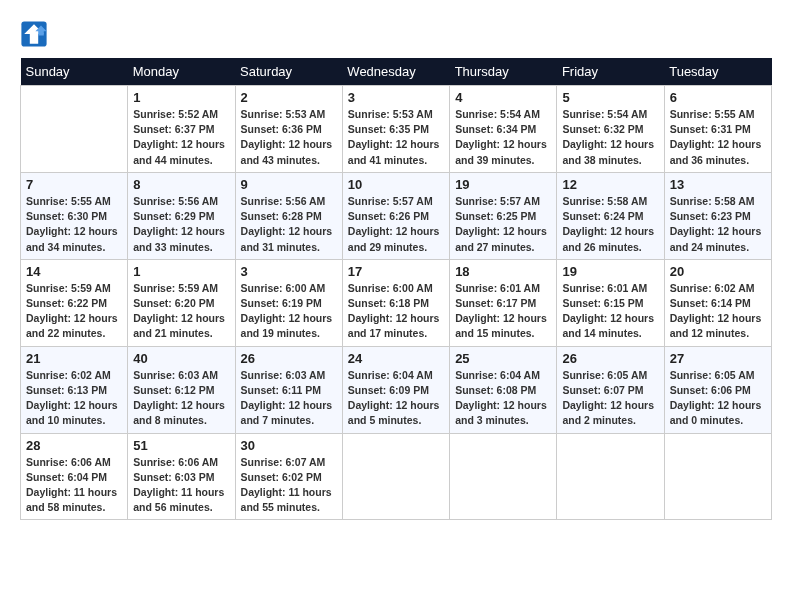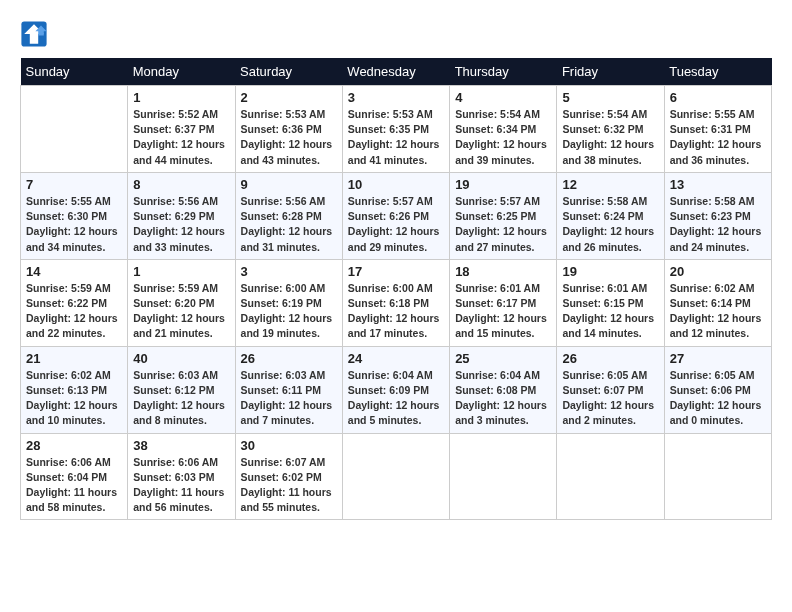--- a/index.html
+++ b/index.html
@@ -244,21 +244,21 @@
           <span class="day-num">27</span>
           <div class="day-info">Sunrise: 6:05 AM<br>Sunset: 6:06 PM<br>Daylight: 12 hours<br>and 0 minutes.</div>
         </td>
       </tr>
       <tr>
         <td>
           <span class="day-num">28</span>
           <div class="day-info">Sunrise: 6:06 AM<br>Sunset: 6:04 PM<br>Daylight: 11 hours<br>and 58 minutes.</div>
         </td>
         <td>
-          <span class="day-num">38</span>
+          <span class="day-num">51</span>
           <div class="day-info">Sunrise: 6:06 AM<br>Sunset: 6:03 PM<br>Daylight: 11 hours<br>and 56 minutes.</div>
         </td>
         <td>
           <span class="day-num">30</span>
           <div class="day-info">Sunrise: 6:07 AM<br>Sunset: 6:02 PM<br>Daylight: 11 hours<br>and 55 minutes.</div>
         </td>
         <td class="empty-cell"></td>
         <td class="empty-cell"></td>
         <td class="empty-cell"></td>
         <td class="empty-cell"></td>

